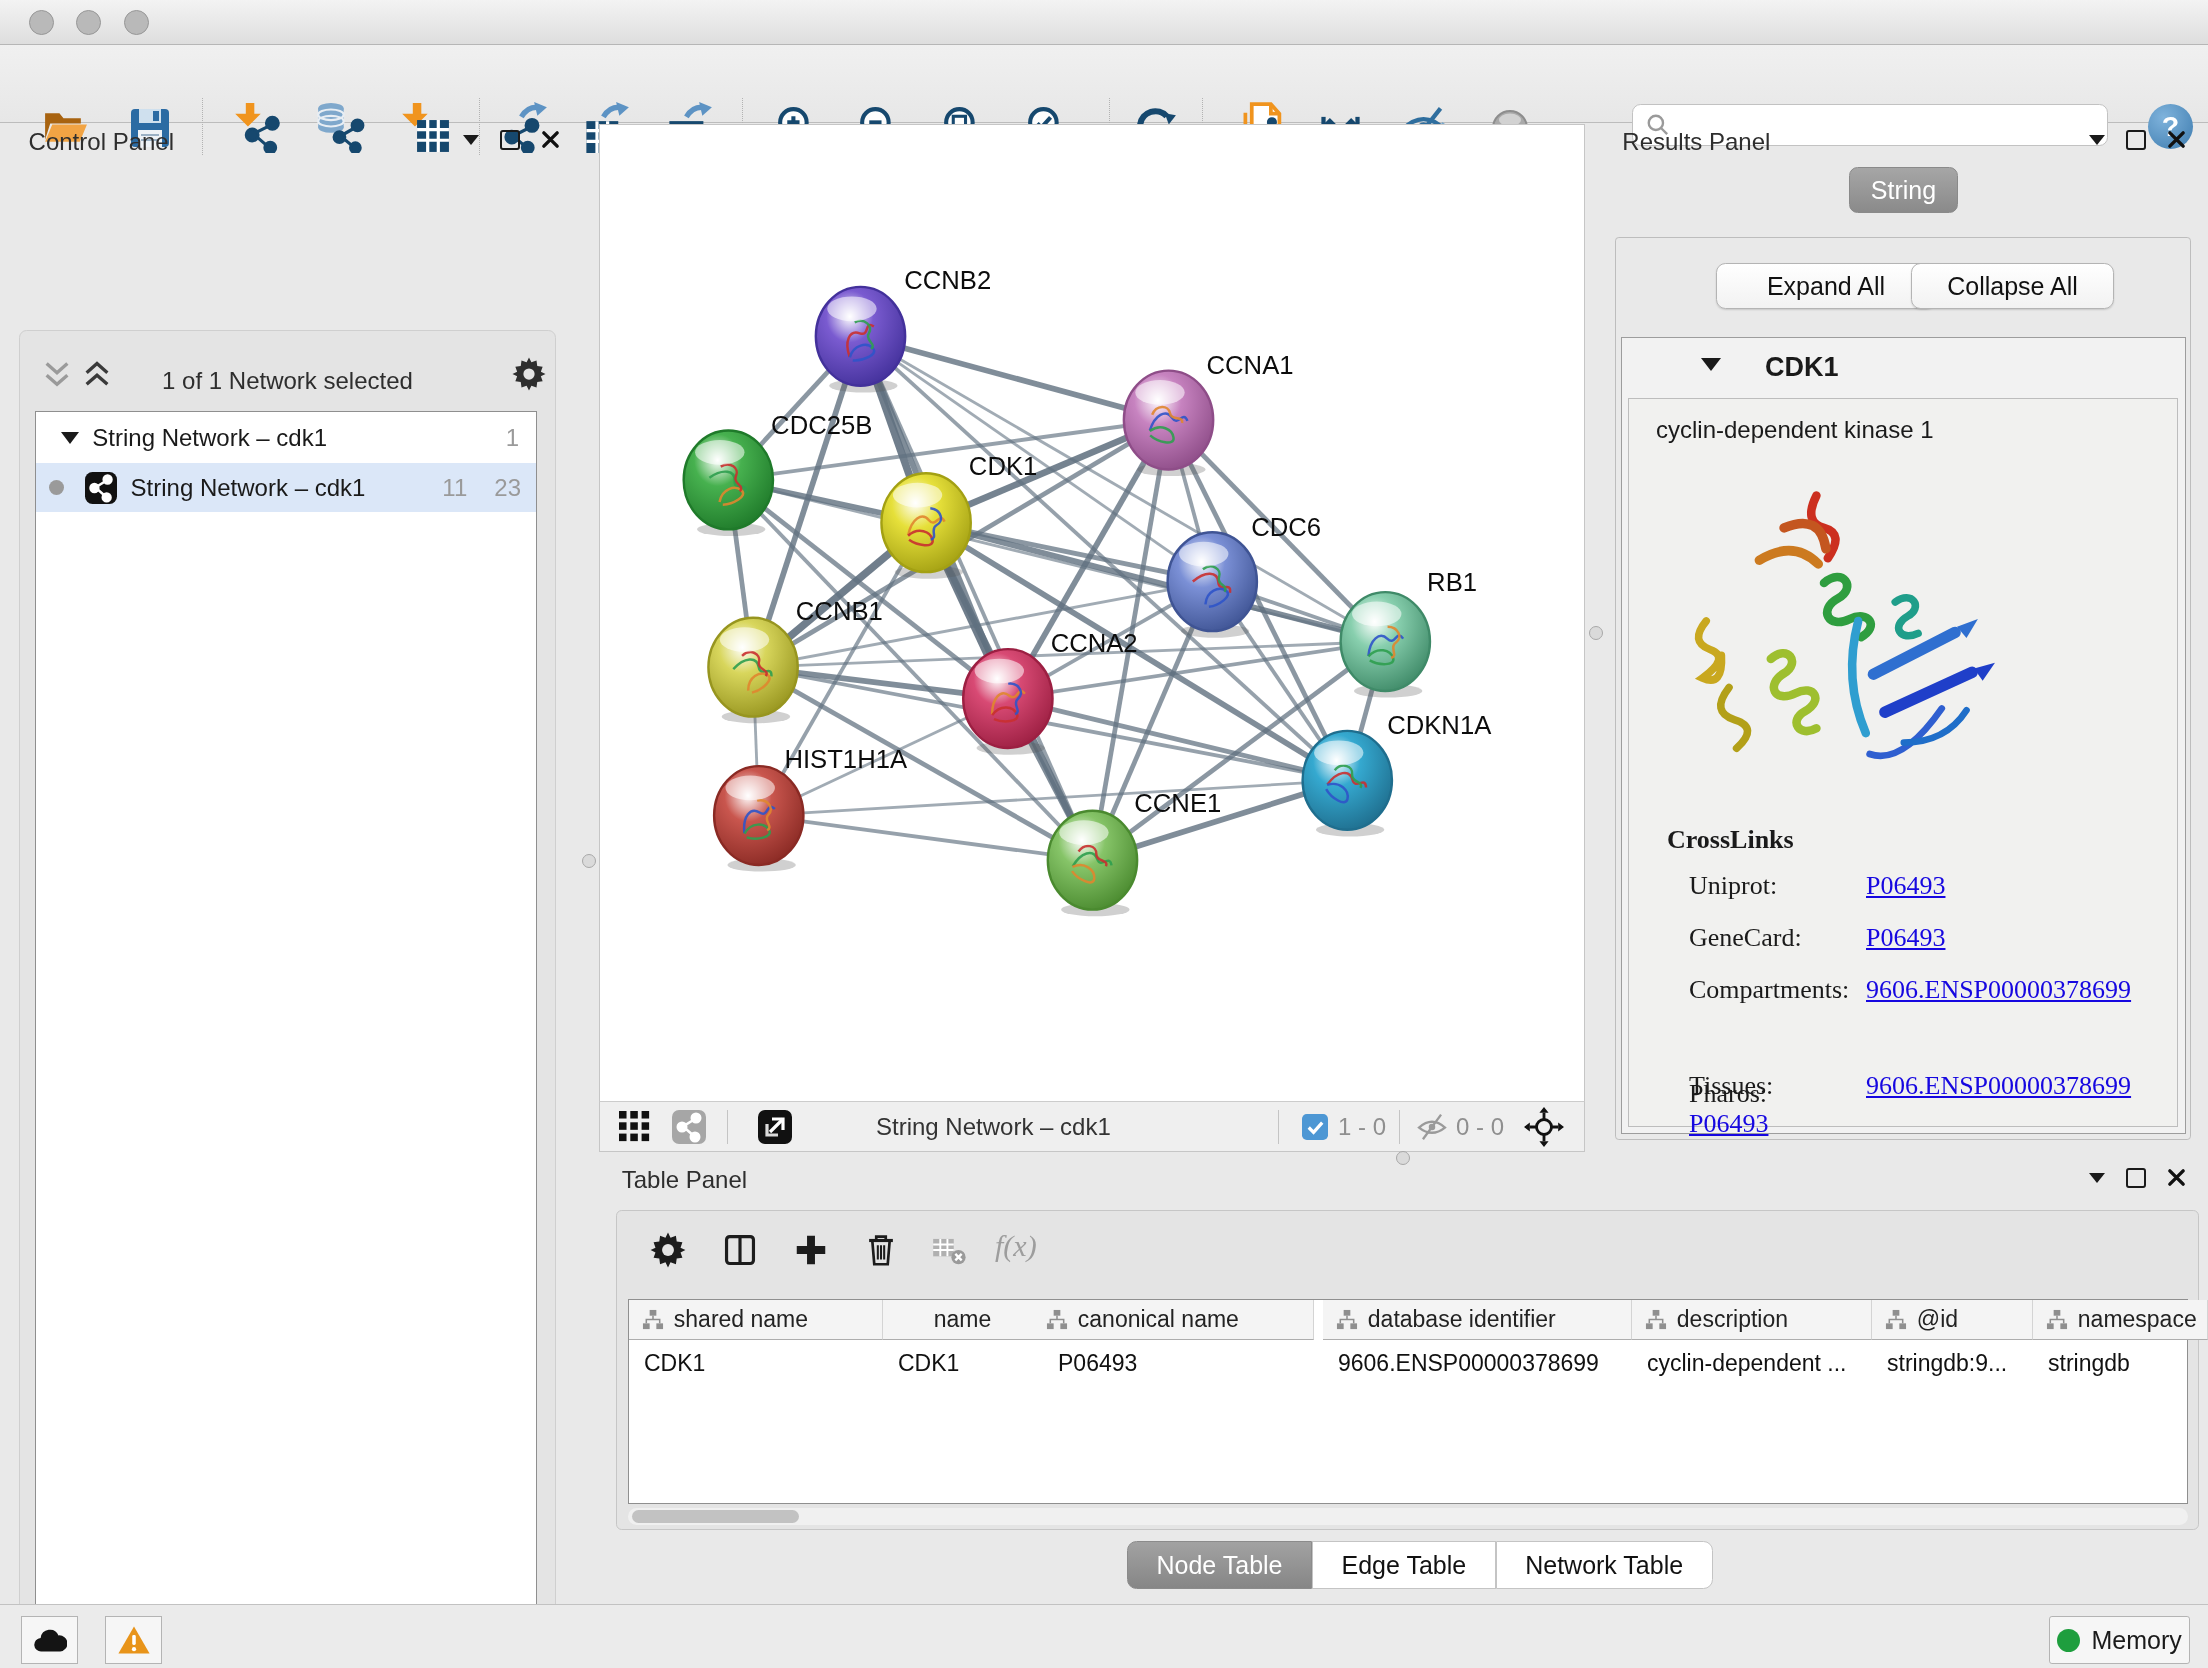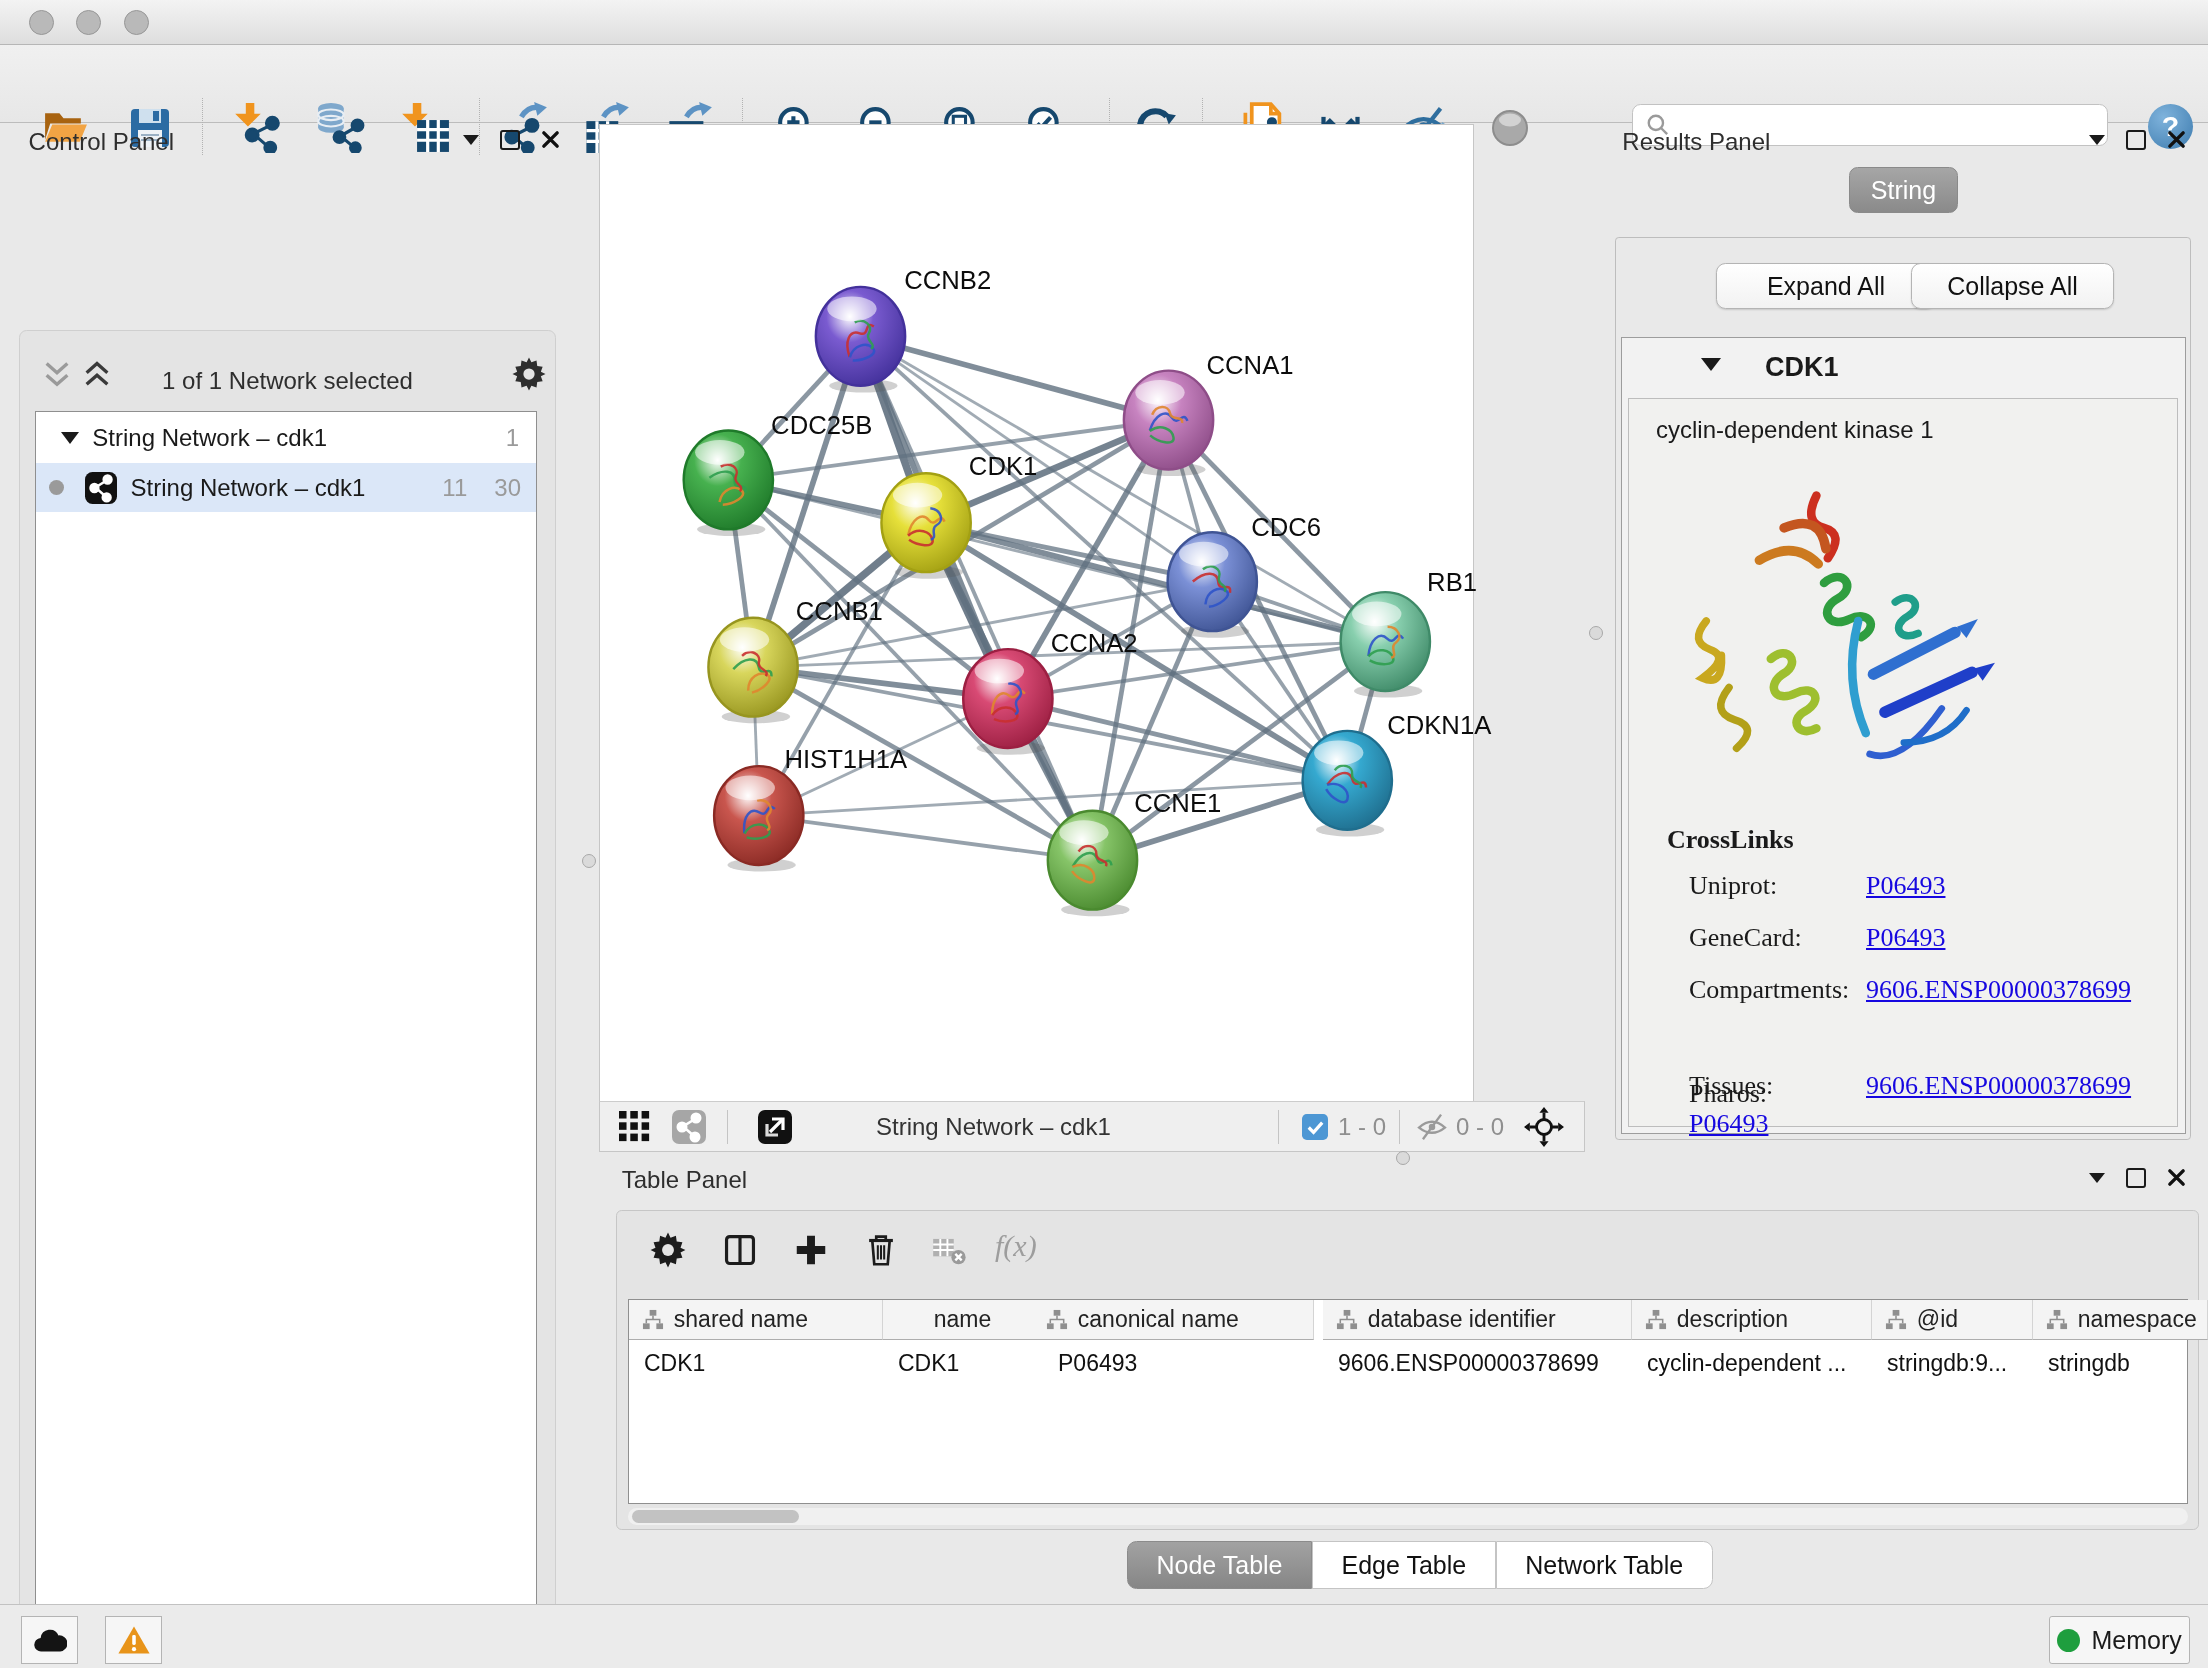--- a/index.html
+++ b/index.html
@@ -34,21 +34,21 @@
     display:flex;align-items:center;justify-content:center;box-sizing:border-box;color:#111;}
   .tab-btn.sel{background:linear-gradient(#9d9d9d,#858585);color:#fff;border-color:#8b8b8b;}
   .cp-body{position:absolute;left:11.4px;top:204px;width:535px;height:1375px;background:#e4e4e4;
     border-radius:7.6px;border:1px solid #cfcfcf;}
   .cp-status{position:absolute;left:0;right:0;top:36px;text-align:center;font-size:24px;color:#2e2e2e;}
   .cp-list{position:absolute;left:15px;top:80px;width:500px;height:1278px;background:#fff;border:1.9px solid #8f8f8f;}
   .tree-row{position:absolute;left:0;width:100%;height:49px;display:flex;align-items:center;font-size:24px;}
   .tree-row.sel{background:#dbe7f8;}
   .gray-num{color:#9a9a9a;font-size:24px;}
   
-  .net-canvas{left:599px;top:124px;width:875px;height:978px;background:#fff;border:1px solid #c6c6c6;box-sizing:border-box;}
+  .net-canvas{left:599px;top:124px;width:986px;height:978px;background:#fff;border:1px solid #c6c6c6;box-sizing:border-box;}
   .net-footer{left:599px;top:1101px;width:986px;height:51px;background:#efefef;
     border:1px solid #c6c6c6;border-top:1px solid #cccccc;box-sizing:border-box;}
   .nf-item{position:absolute;top:0;height:49px;display:flex;align-items:center;}
   .nf-sep{position:absolute;top:7.6px;height:34px;border-left:1px solid #c4c4c4;}
   .nf-text{font-size:24px;color:#333;}
   .nf-gray{font-size:24px;color:#8f8f8f;}
   
   .rp-outer{left:1615px;top:237px;width:576px;height:903px;background:#e9e9e9;border:1.9px solid #bdbdbd;
     border-radius:3.8px;box-sizing:border-box;}
   .rp-btn{position:absolute;top:263px;height:46px;background:linear-gradient(#ffffff,#f2f2f2);
@@ -301,21 +301,21 @@
             <rect width="34" height="34" rx="8" fill="#111"></rect>
             <g stroke="#fff" stroke-width="2.6" fill="#fff">
               <path d="M23 9L11 16.5 22 26" fill="none"></path>
               <circle cx="24" cy="8" r="4.2"></circle>
               <circle cx="10" cy="17" r="4.2"></circle>
               <circle cx="23" cy="27" r="4.2"></circle>
             </g>
           </svg>
         <span>String Network – cdk1</span>
         <span class="gray-num" style="margin-left:auto">11</span>
-        <span class="gray-num" style="margin:0 15px 0 27px">30</span>
+        <span class="gray-num" style="margin:0 15px 0 27px">23</span>
       </div>
     </div>
   </div>
 </div>
 
 <div class="abs net-canvas">
   <svg id="net-svg" width="984" height="976" viewBox="630 130 1035 1026">
       <defs>
         <radialGradient id="grad-ccnb2" cx="38%" cy="30%" r="75%">
           <stop offset="0%" stop-color="#ffffff"></stop>

